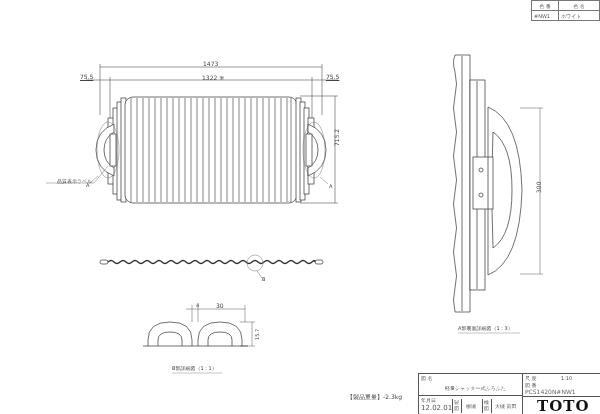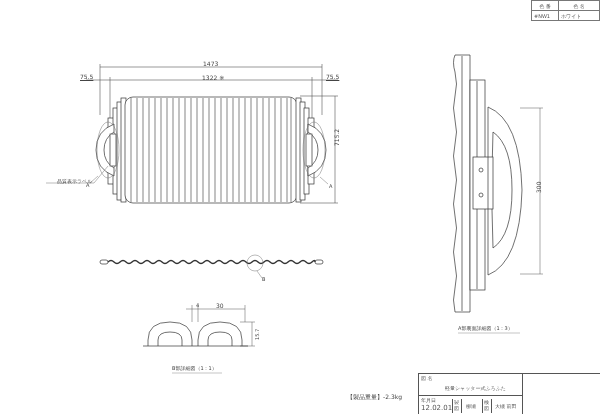--- a/index.html
+++ b/index.html
@@ -176,13 +176,21 @@
     <div class="abs small" style="left:26px;top:11px;">軽量シャッター式ふろふた</div>
   </div>
   <div class="tb-bottom">
     <div class="abs small" style="left:2px;top:1px;">年月日</div>
     <div class="abs" style="left:2px;top:8px;font-size:7px;color:#555;">12.02.01</div>
     <div class="abs small" style="left:33px;top:3px;width:6px;white-space:normal;line-height:6px;border-left:1px solid #555;border-right:1px solid #555;padding:0 1px;height:14px;">製図</div>
     <div class="abs small" style="left:47px;top:7px;">柳瀬</div>
     <div class="abs small" style="left:63px;top:3px;width:6px;white-space:normal;line-height:6px;border-left:1px solid #555;border-right:1px solid #555;padding:0 1px;height:14px;">検図</div>
     <div class="abs small" style="left:76px;top:7px;">大槻 前田</div>
   </div>
+  <div class="tb-right">
+    <div class="abs small" style="left:2px;top:1px;">尺 度</div>
+    <div class="abs small" style="left:38px;top:1px;">1:10</div>
+    <div class="abs small" style="left:2px;top:8px;">図 番</div>
+    <div class="abs" style="left:2px;top:14px;font-size:6px;color:#666;">PCS1420N#NW1</div>
+    <div style="position:absolute;left:0;top:22px;width:78px;border-top:1px solid #555;"></div>
+    <div class="abs toto" style="left:14px;top:23px;">TOTO</div>
+  </div>
 </div>
 
 </body></html>

